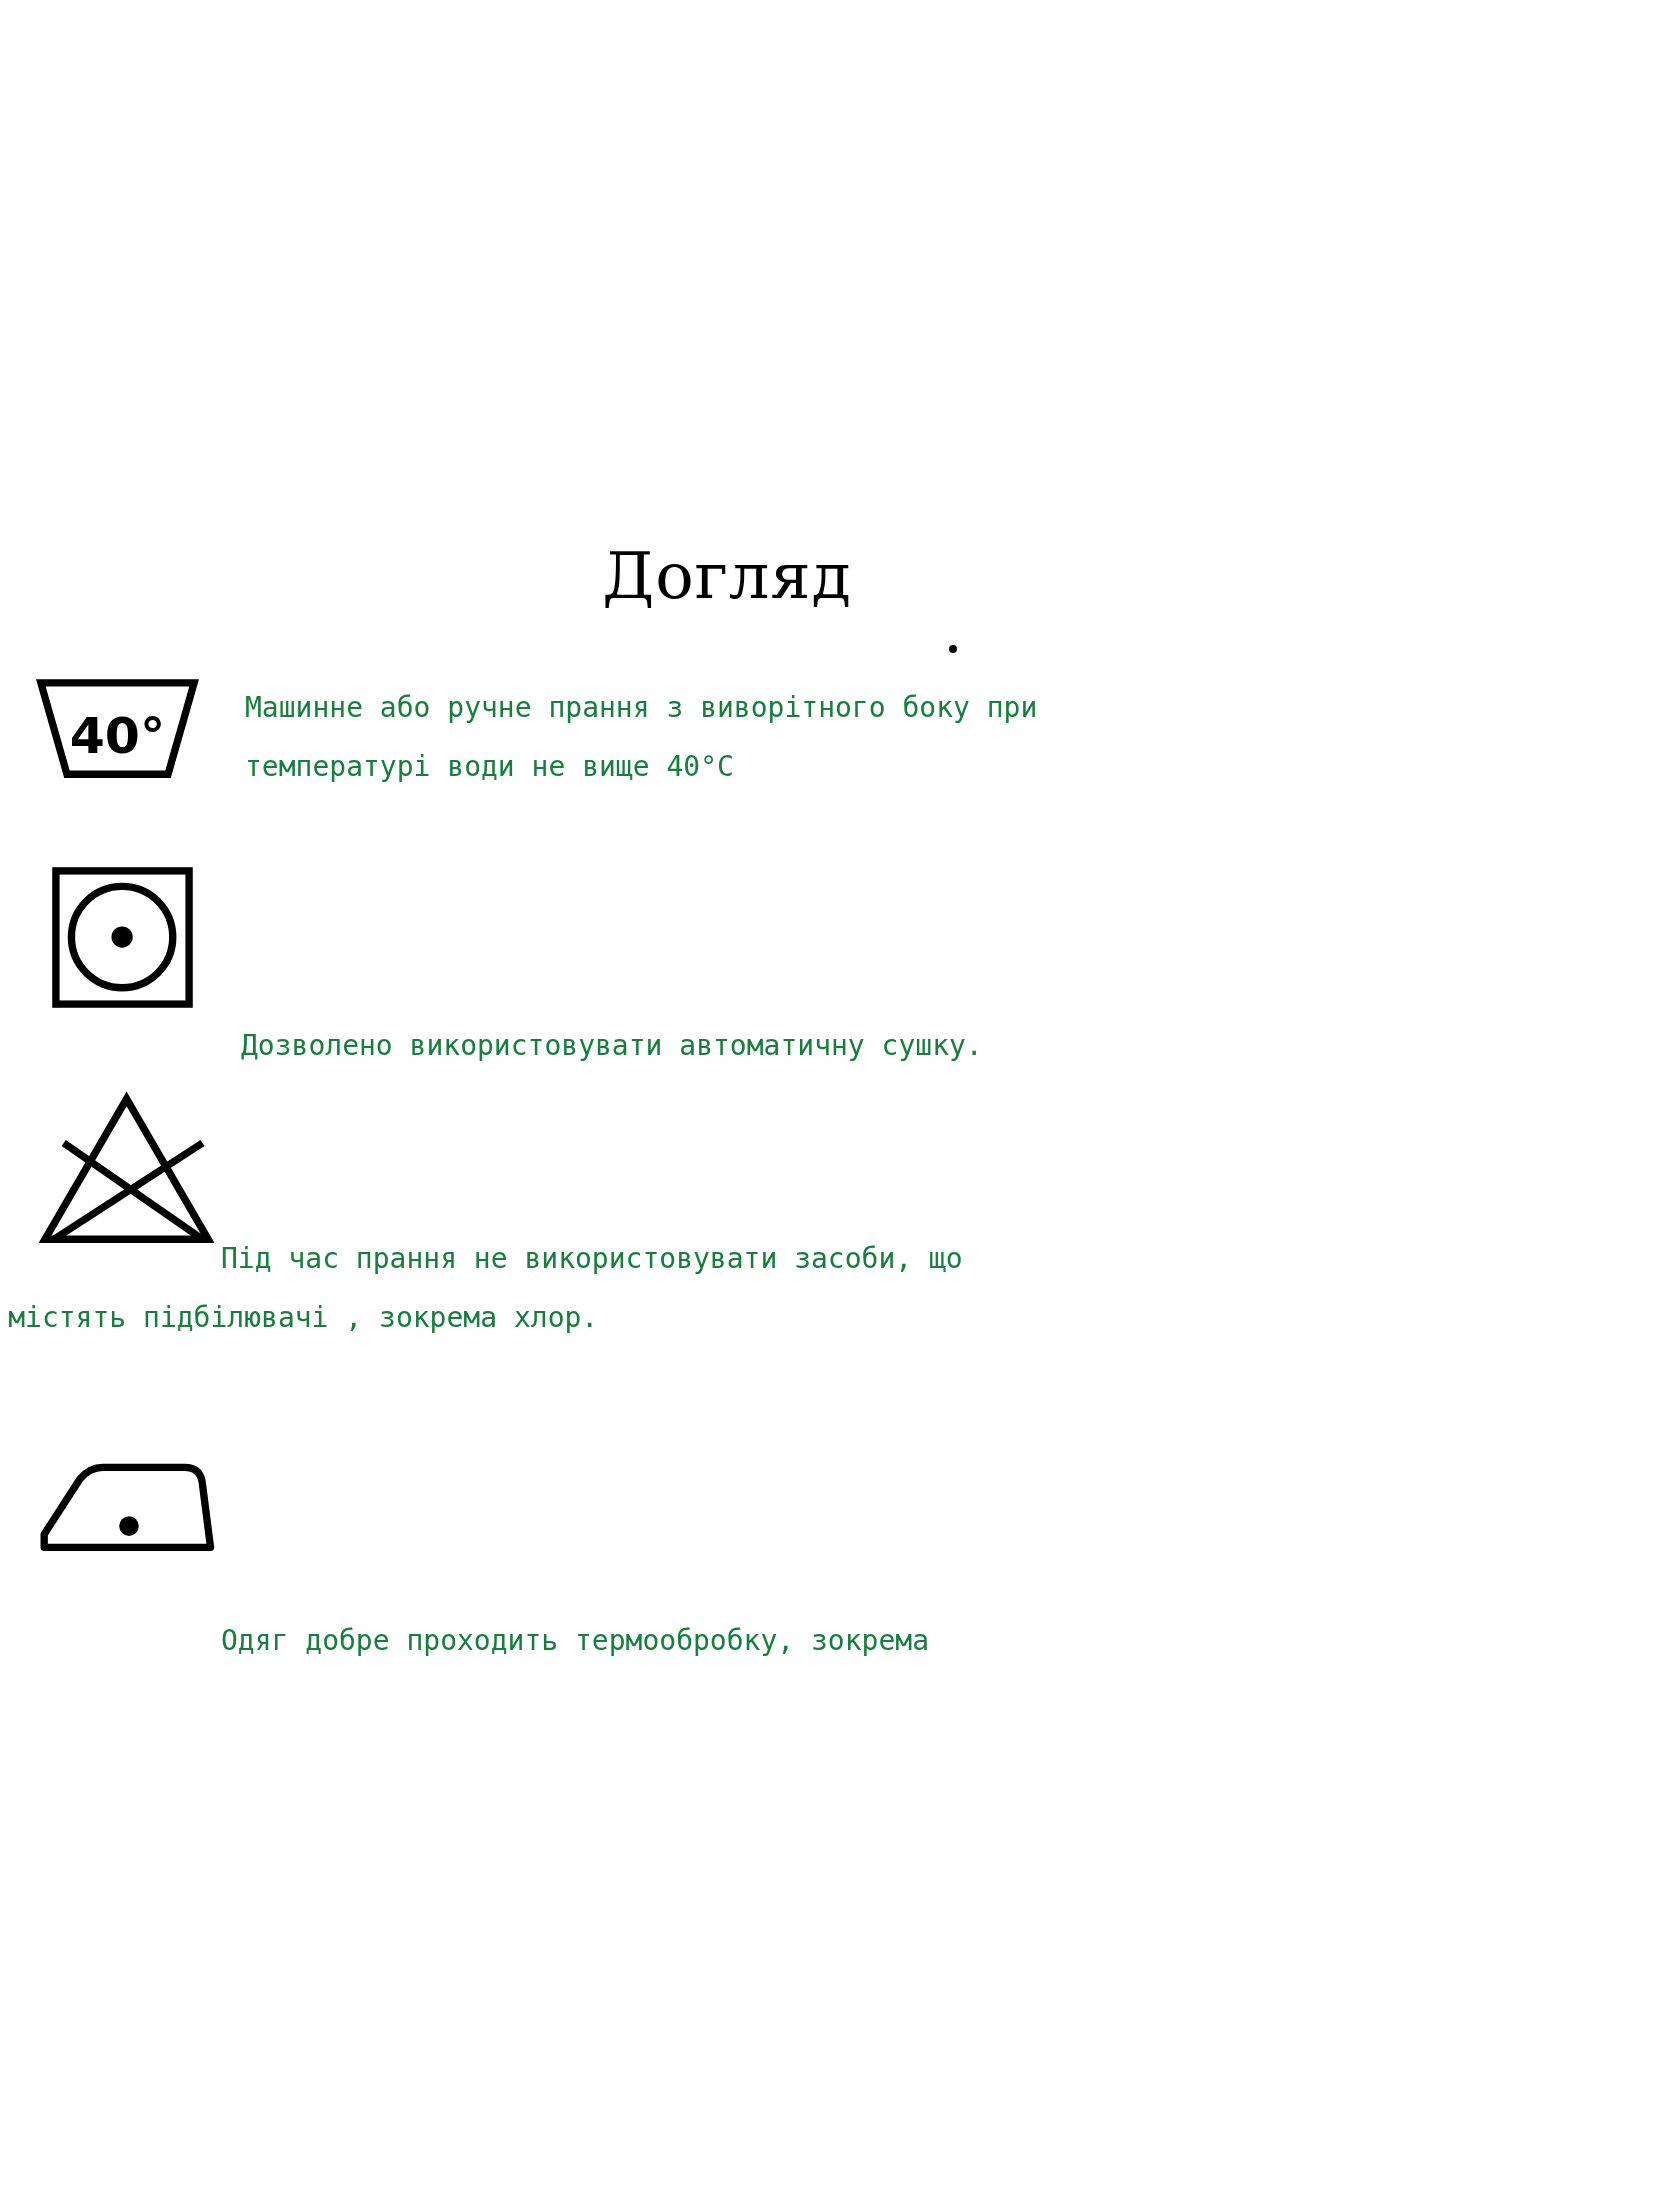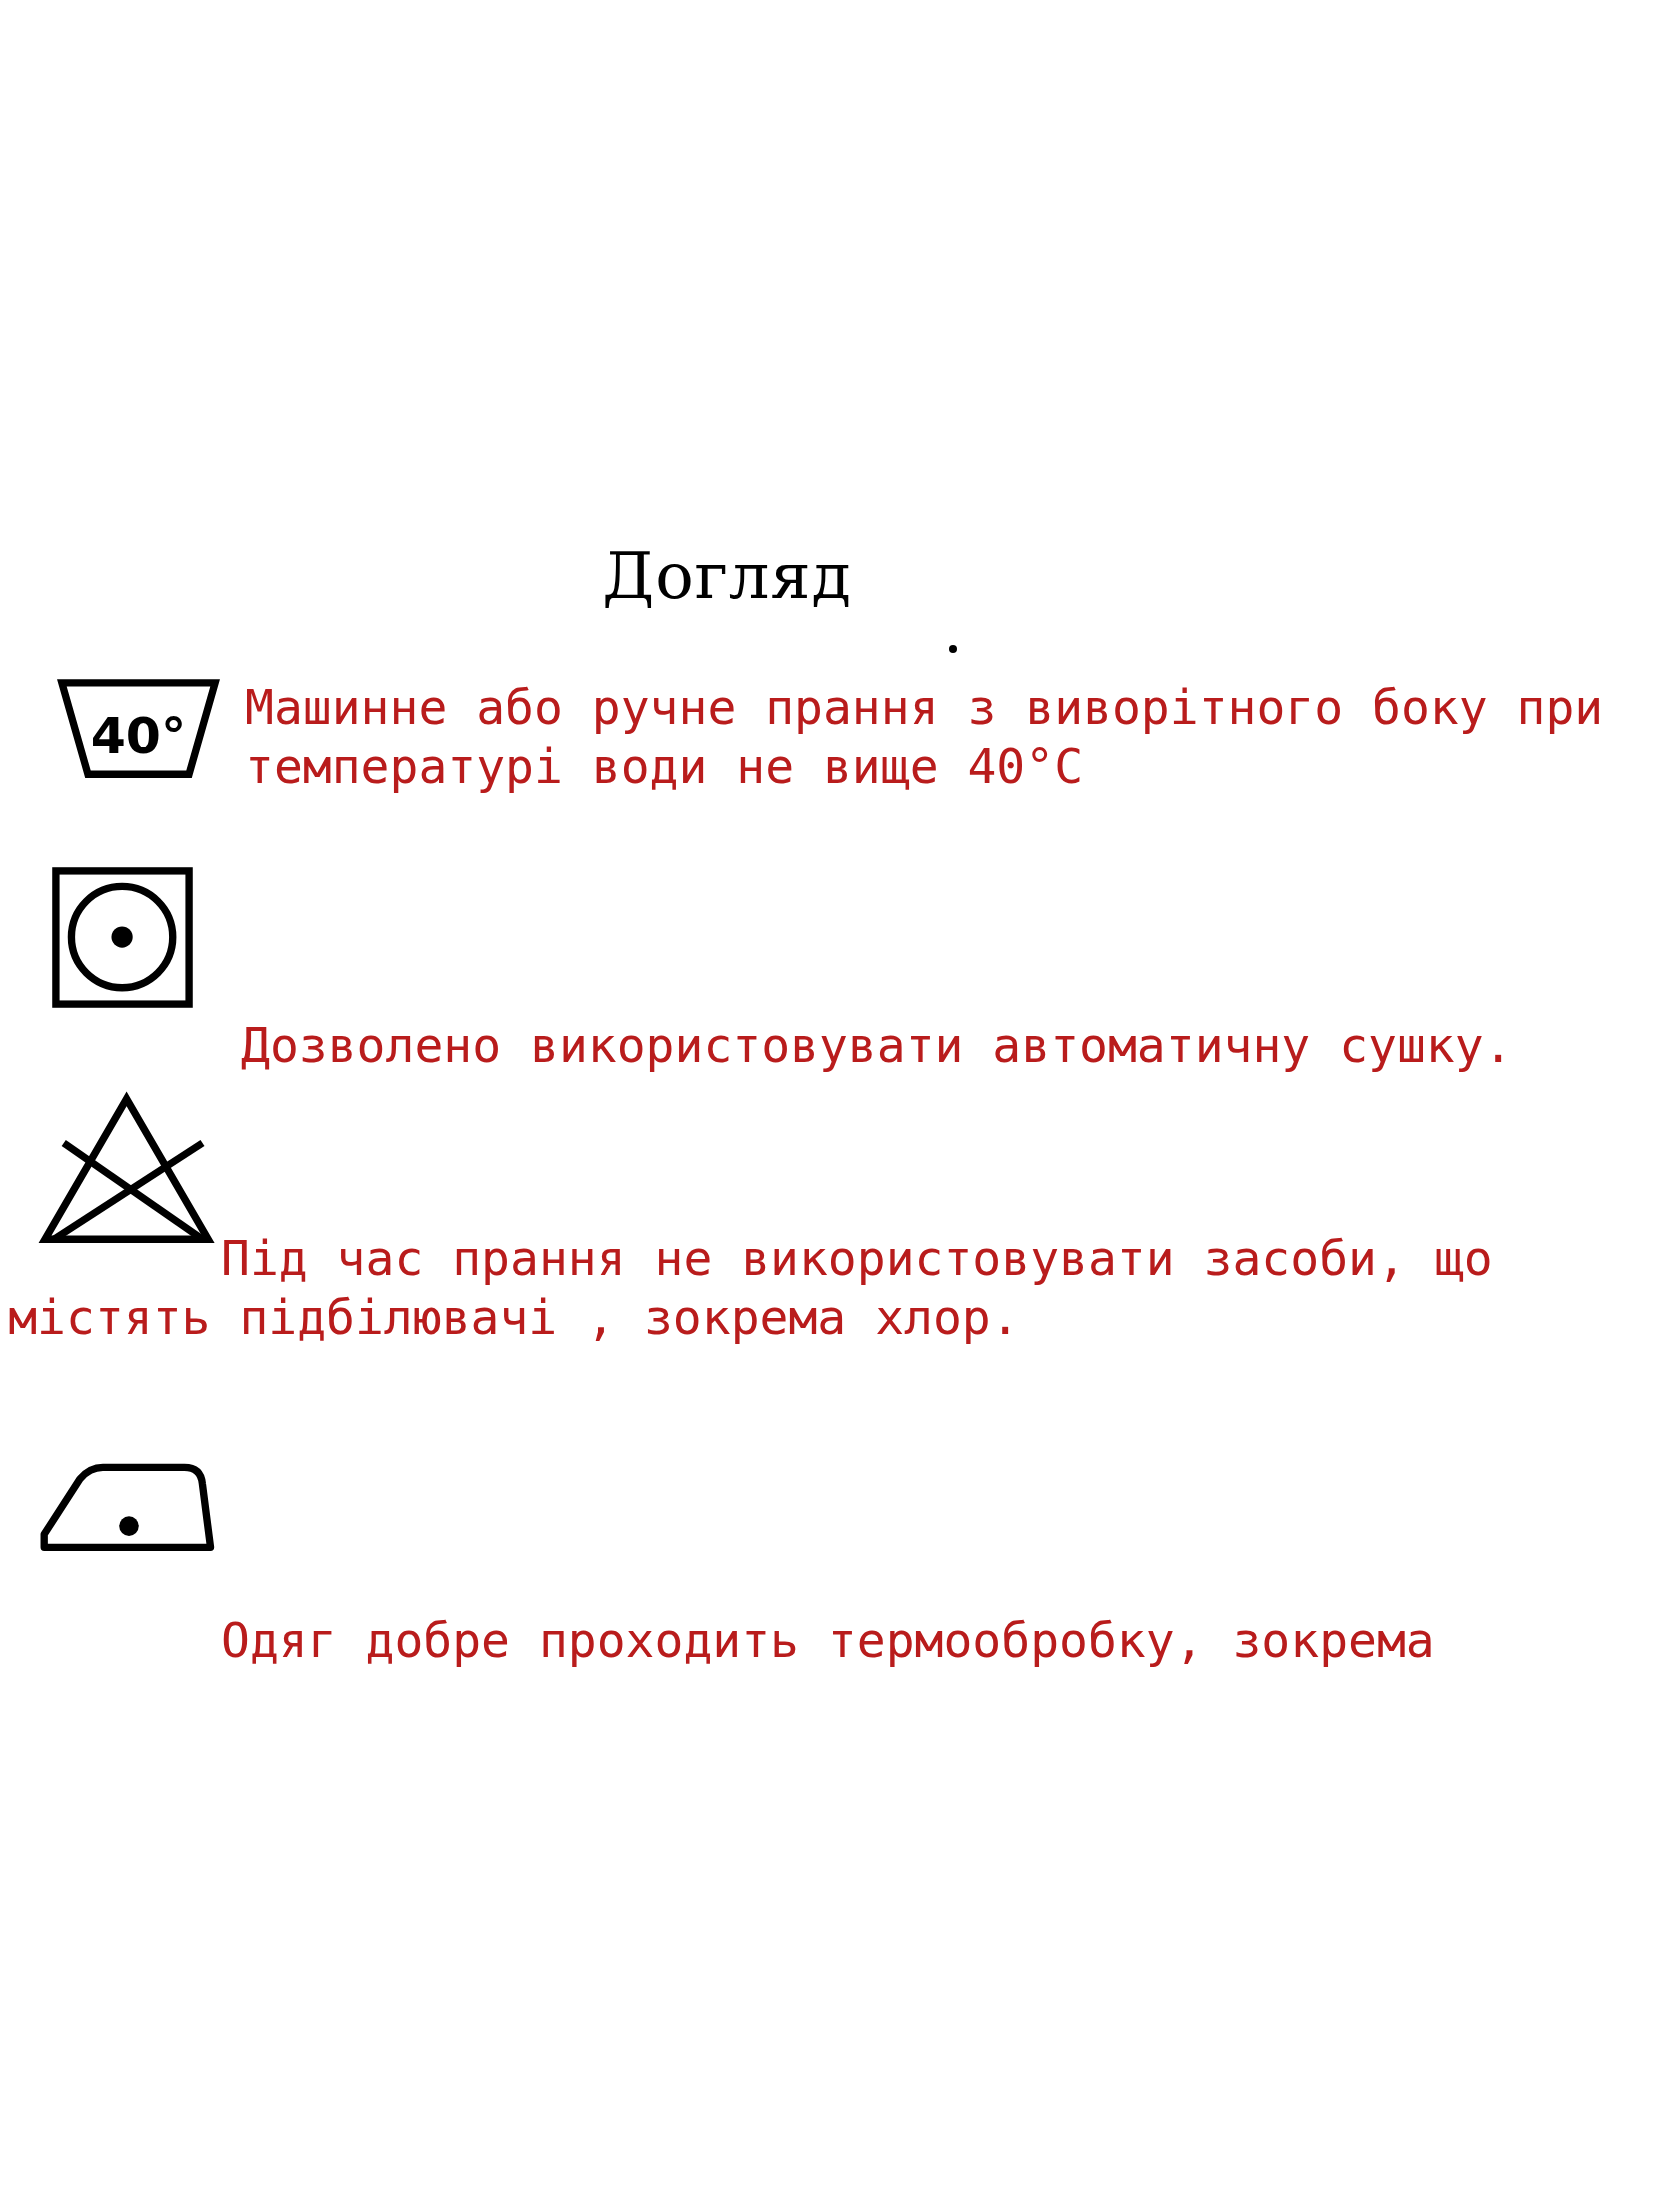--- a/index.html
+++ b/index.html
@@ -53,29 +53,29 @@
     width: 1654px;
   }
 
   .icon-box {
     position: absolute;
   }
 
   .text {
     position: absolute;
     font-family: "DejaVu Sans Mono", monospace;
-    font-size: 48px;
+    font-size: 28px;
     line-height: 59px;
-    color: #b91c1c;
+    color: #15803d;
     white-space: pre-wrap;
   }
 
   
   #block-wash { top: 670px; height: 147px; }
-  #icon-wash { left: 57px; top: 8.2px; width: 163px; height: 98px; }
+  #icon-wash { left: 36px; top: 8.2px; width: 163px; height: 98px; }
   #text-wash { left: 245px; top: 8.2px; width: 1405px; }
 
   
   #block-dry { top: 866px; height: 204px; }
   #icon-dry { left: 51px; top: 0px; width: 143px; height: 143px; }
   #text-dry { left: 241px; top: 139px; width: 1389px; margin-top: 11px; }
 
   
   #block-bleach { top: 1094px; height: 245px; }
   #icon-bleach { left: 39px; top: 0px; width: 176px; height: 151px; }

